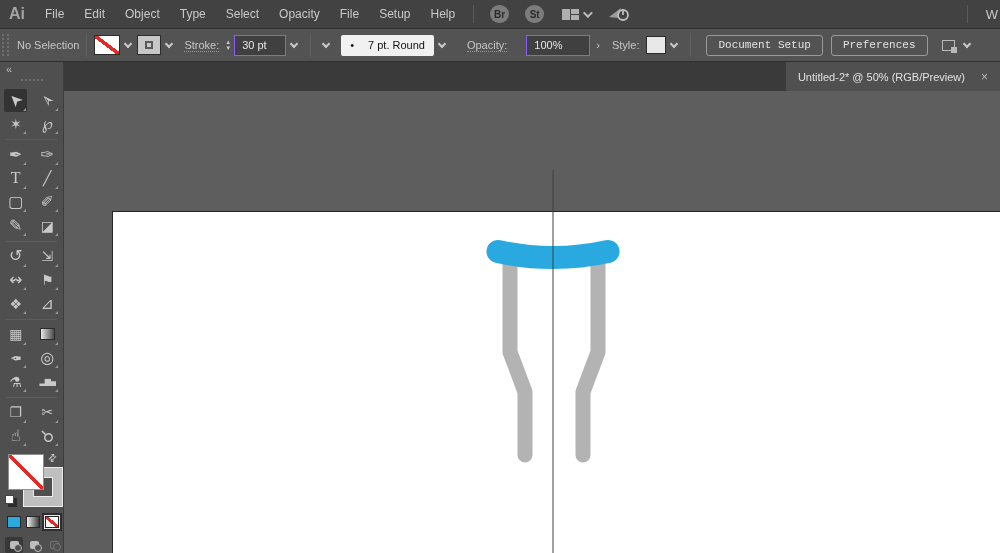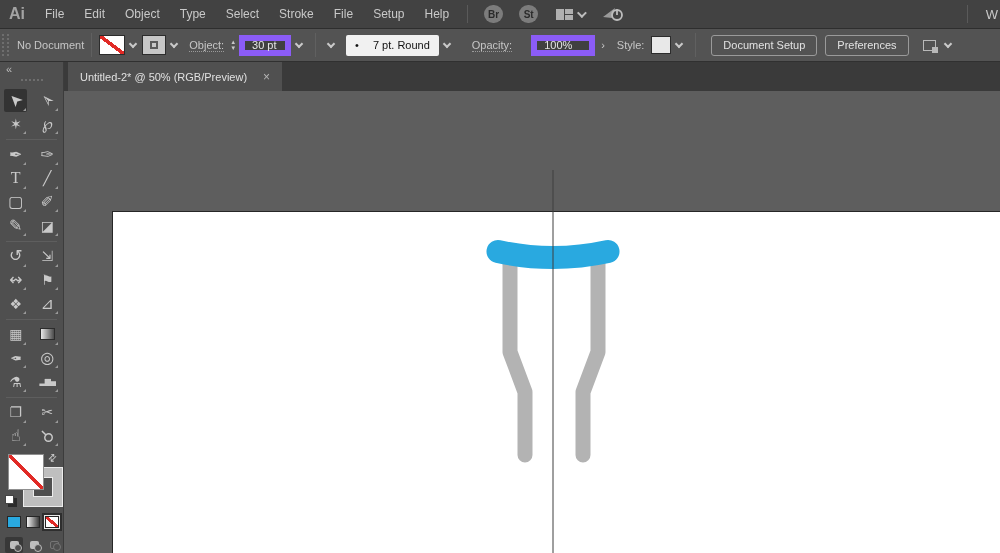--- a/index.html
+++ b/index.html
@@ -29,26 +29,26 @@
   .cb-link { color:#C6C6C6; border-bottom:1px dotted #9a9a9a; white-space:nowrap; }
   .cb-sep { width:1px; height:24px; background:#464646; border-right:1px solid #606060; margin:0 7px; }
   .swatch-none { width:26px; height:20px; background:
       linear-gradient(to top right, rgba(0,0,0,0) 44%, #E12A26 44%, #E12A26 56%, rgba(0,0,0,0) 56%), #fff;
       border:1px solid #2c2c2c; }
   .stroke-tile { width:24px; height:20px; background:#C7C7C7; border:1px solid #2c2c2c; display:flex; align-items:center; justify-content:center; }
   .stroke-tile i { width:8px; height:8px; border:2px solid #5a5a5a; display:block; }
   .chev2 { width:6px; height:6px; border-right:2px solid #C9C9C9; border-bottom:2px solid #C9C9C9; transform:rotate(45deg); display:inline-block; margin:0 6px 2px 5px; }
   .stepper { display:flex; flex-direction:column; margin:0 3px 0 6px; line-height:6px; }
   .stepper span { font-size:6px; color:#C9C9C9; }
-  .dfield { background:#404040; border:6px solid #8b5cf6; height:21px; display:flex; align-items:center; padding:0 7px; color:#E5E5E5; min-width:52px; }
+  .dfield { background:#404040; border:1px solid #8b5cf6; height:21px; display:flex; align-items:center; padding:0 7px; color:#E5E5E5; min-width:52px; }
   .wfield { background:#F1F1F1; border-radius:2px; height:21px; display:flex; align-items:center; padding:0 9px; color:#111; }
   .uniform-line { width:42px; height:3px; background:#111; margin-right:8px; display:inline-block; }
   .arrow-r { color:#C9C9C9; font-size:11px; padding:0 6px; }
   .style-tile { width:20px; height:18px; background:#E8E8E8; border:1px solid #2c2c2c; }
-  .cb-btn { border:1px solid #9a9a9a; border-radius:3px; height:21px; display:flex; align-items:center; padding:0 11px; color:#E2E2E2; margin-left:8px; white-space:nowrap; }
+  .cb-btn { border:1px solid #9a9a9a; border-radius:3px; height:21px; display:flex; align-items:center; padding:0 11px; color:#E2E2E2; margin-left:8px; white-space:nowrap;font-family:Liberation Mono, monospace; }
   .arrange-icon { width:13px; height:11px; border:1px solid #B9B9B9; position:relative; margin:0 4px 0 14px; }
   .arrange-icon i { position:absolute; right:-3px; bottom:-3px; width:6px; height:6px; background:#B9B9B9; display:block; }
 
   
   .main { display:flex; height:491px; }
 
   
   .toolbar { width:64px; background:#4F4F4F; border-right:1px solid #3c3c3c; flex:none; display:flex; flex-direction:column; }
   .tb-head { height:15px; display:flex; align-items:center; padding-left:6px; color:#BDBDBD; font-size:11px; letter-spacing:-1px; }
   .tb-grip { height:8px; border-top:2px dotted #6e6e6e; width:22px; margin:2px auto 2px auto; }
@@ -84,40 +84,40 @@
   .mode-row { display:flex; gap:2px; padding:6px 0 0 5px; }
   .mode-btn { width:18px; height:16px; display:flex; align-items:center; justify-content:center; border-radius:2px; }
   .mode-btn.active { background:#383838; }
   .mode-btn.dim { opacity:.35; }
   .mode-ic { width:9px; height:8px; background:#BDBDBD; border-radius:2px; position:relative; }
   .mode-ic::after { content:""; position:absolute; right:-3px; bottom:-3px; width:6px; height:6px; border:1px solid #BDBDBD; border-radius:50%; background:#4F4F4F; }
   .mode-ic.hollow { background:transparent; border:1px solid #BDBDBD; }
 
   
   .right-pane { flex:1; display:flex; flex-direction:column; min-width:0; }
-  .tabbar { height:29px; background:#3A3A3A; display:flex; align-items:flex-start; }
+  .tabbar { height:29px; background:#3A3A3A; display:flex; align-items:flex-start;justify-content:flex-end; }
   .doc-tab { margin-left:4px; height:29px; background:#505050; display:flex; align-items:center; padding:0 12px; font-size:11px; color:#E0E0E0; }
   .tab-close { margin-left:16px; color:#B5B5B5; font-size:12px; }
 
   .canvas { position:relative; flex:1; background:#5E5E5E; overflow:hidden; }
   .artboard { position:absolute; left:48px; top:120px; right:0; bottom:0; background:#ffffff;
       border-top:1px solid #262626; border-left:1px solid #262626; z-index:1; }
   .art-svg { position:absolute; left:0; top:0; z-index:2; }
 </style>
 </head>
 <body>
 
 <div class="menubar">
   <span class="ai-logo">Ai</span>
   <span class="menu-item">File</span>
   <span class="menu-item">Edit</span>
   <span class="menu-item">Object</span>
   <span class="menu-item">Type</span>
   <span class="menu-item">Select</span>
-  <span class="menu-item">Stroke</span>
+  <span class="menu-item">Opacity</span>
   <span class="menu-item">File</span>
   <span class="menu-item">Setup</span>
   <span class="menu-item">Help</span>
   <span class="mb-sep"></span>
   <span class="sq-btn">Br</span>
   <span class="sq-btn">St</span>
   <span class="ws-icon">
       <span></span>
       <span></span>
       <span></span>
@@ -131,29 +131,29 @@
     </svg>
   </span>
   <span class="mb-right">
     <span class="mb-sep"></span>
     <span class="win-hint">W</span>
   </span>
 </div>
 
 <div class="controlbar">
   <span class="cb-grip"></span>
-  <span class="cb-label" style="margin-left:4px;">No Document</span>
+  <span class="cb-label" style="margin-left:4px;">No Selection</span>
   <span class="cb-sep"></span>
   <span class="swatch-none"></span>
   <span class="chev2"></span>
   <span class="stroke-tile">
       <i></i>
     </span>
   <span class="chev2"></span>
-  <span class="cb-link" style="margin-left:6px;">Object:</span>
+  <span class="cb-link" style="margin-left:6px;">Stroke:</span>
   <span class="stepper">
     <span>▲</span>
     <span>▼</span>
   </span>
   <span class="dfield">30 pt</span>
   <span class="chev2"></span>
   <span class="cb-sep"></span>
   <span class="chev2"></span>
   <span class="wfield" style="margin-left:6px;">
     <span style="margin-right:14px;">•</span>

